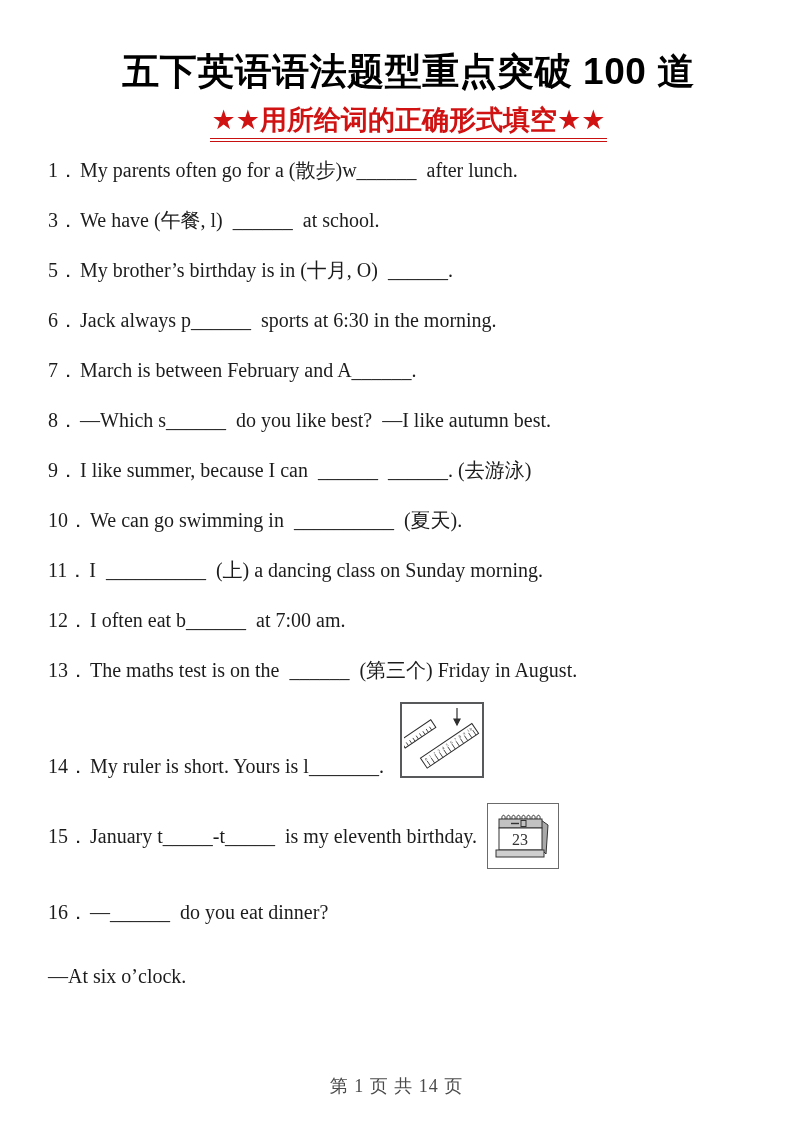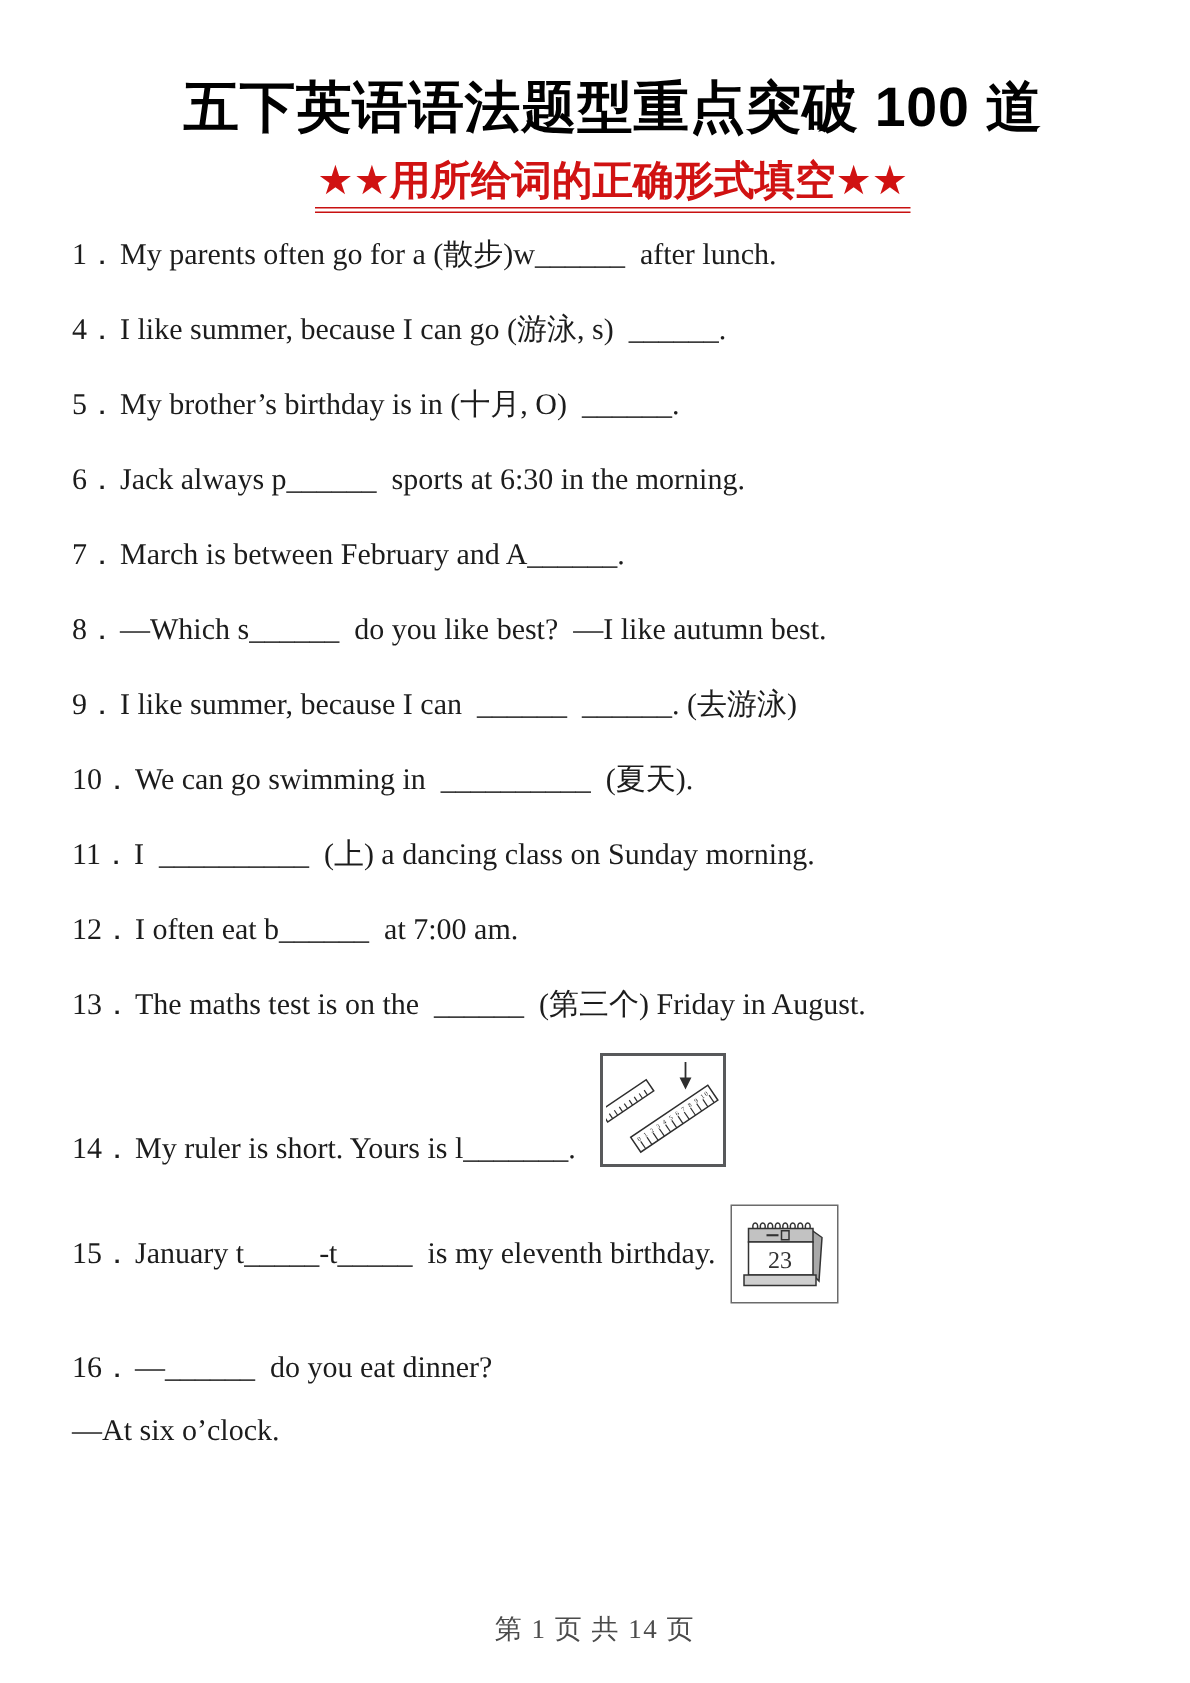--- a/index.html
+++ b/index.html
@@ -50,21 +50,21 @@
 
   .q-img {
     display:flex;
     align-items:center;
     white-space:normal;
   }
   .q-img .qline { white-space:pre-wrap; }
 
   .q14 { height:76px; margin-bottom:24px;align-items:flex-end; }
   .q15 { height:68px; margin-bottom:30px; }
-  .q16 { margin-bottom:18px;font-family:Liberation Serif, serif; }
+  .q16 { margin-bottom:40px;font-family:Liberation Serif, serif; }
   .answer-line { font-size:20px; line-height:24px; }
 
   .img-box {
     flex:0 0 auto;
     display:flex; align-items:center; justify-content:center;
     background:#fff;
   }
   .ruler-box {
     width:80px; height:72px;
     border:2px solid #58595b;
@@ -95,22 +95,22 @@
 
   <div class="subtitle-wrap">
     <span class="subtitle">★★用所给词的正确形式填空★★</span>
   </div>
 
   <div class="questions">
 
     <div class="q"><span class="qnum">1．</span><span class="qtext">My parents often go for a (散步)w______  after lunch.</span></div>
 
 
-
-    <div class="q"><span class="qnum">4．</span><span class="qtext">I like summer, because I can go (游泳, s)  ______.</span></div>
+    <div class="q"><span class="qnum">3．</span><span class="qtext">We have (午餐, l)  ______  at school.</span></div>
+
 
     <div class="q"><span class="qnum">5．</span><span class="qtext">My brother’s birthday is in (十月, O)  ______.</span></div>
 
     <div class="q"><span class="qnum">6．</span><span class="qtext">Jack always p______  sports at 6:30 in the morning.</span></div>
 
     <div class="q"><span class="qnum">7．</span><span class="qtext">March is between February and A______.</span></div>
 
     <div class="q"><span class="qnum">8．</span><span class="qtext">—Which s______  do you like best?  —I like autumn best.</span></div>
 
     <div class="q"><span class="qnum">9．</span><span class="qtext">I like summer, because I can  ______  ______. (去游泳)</span></div>

